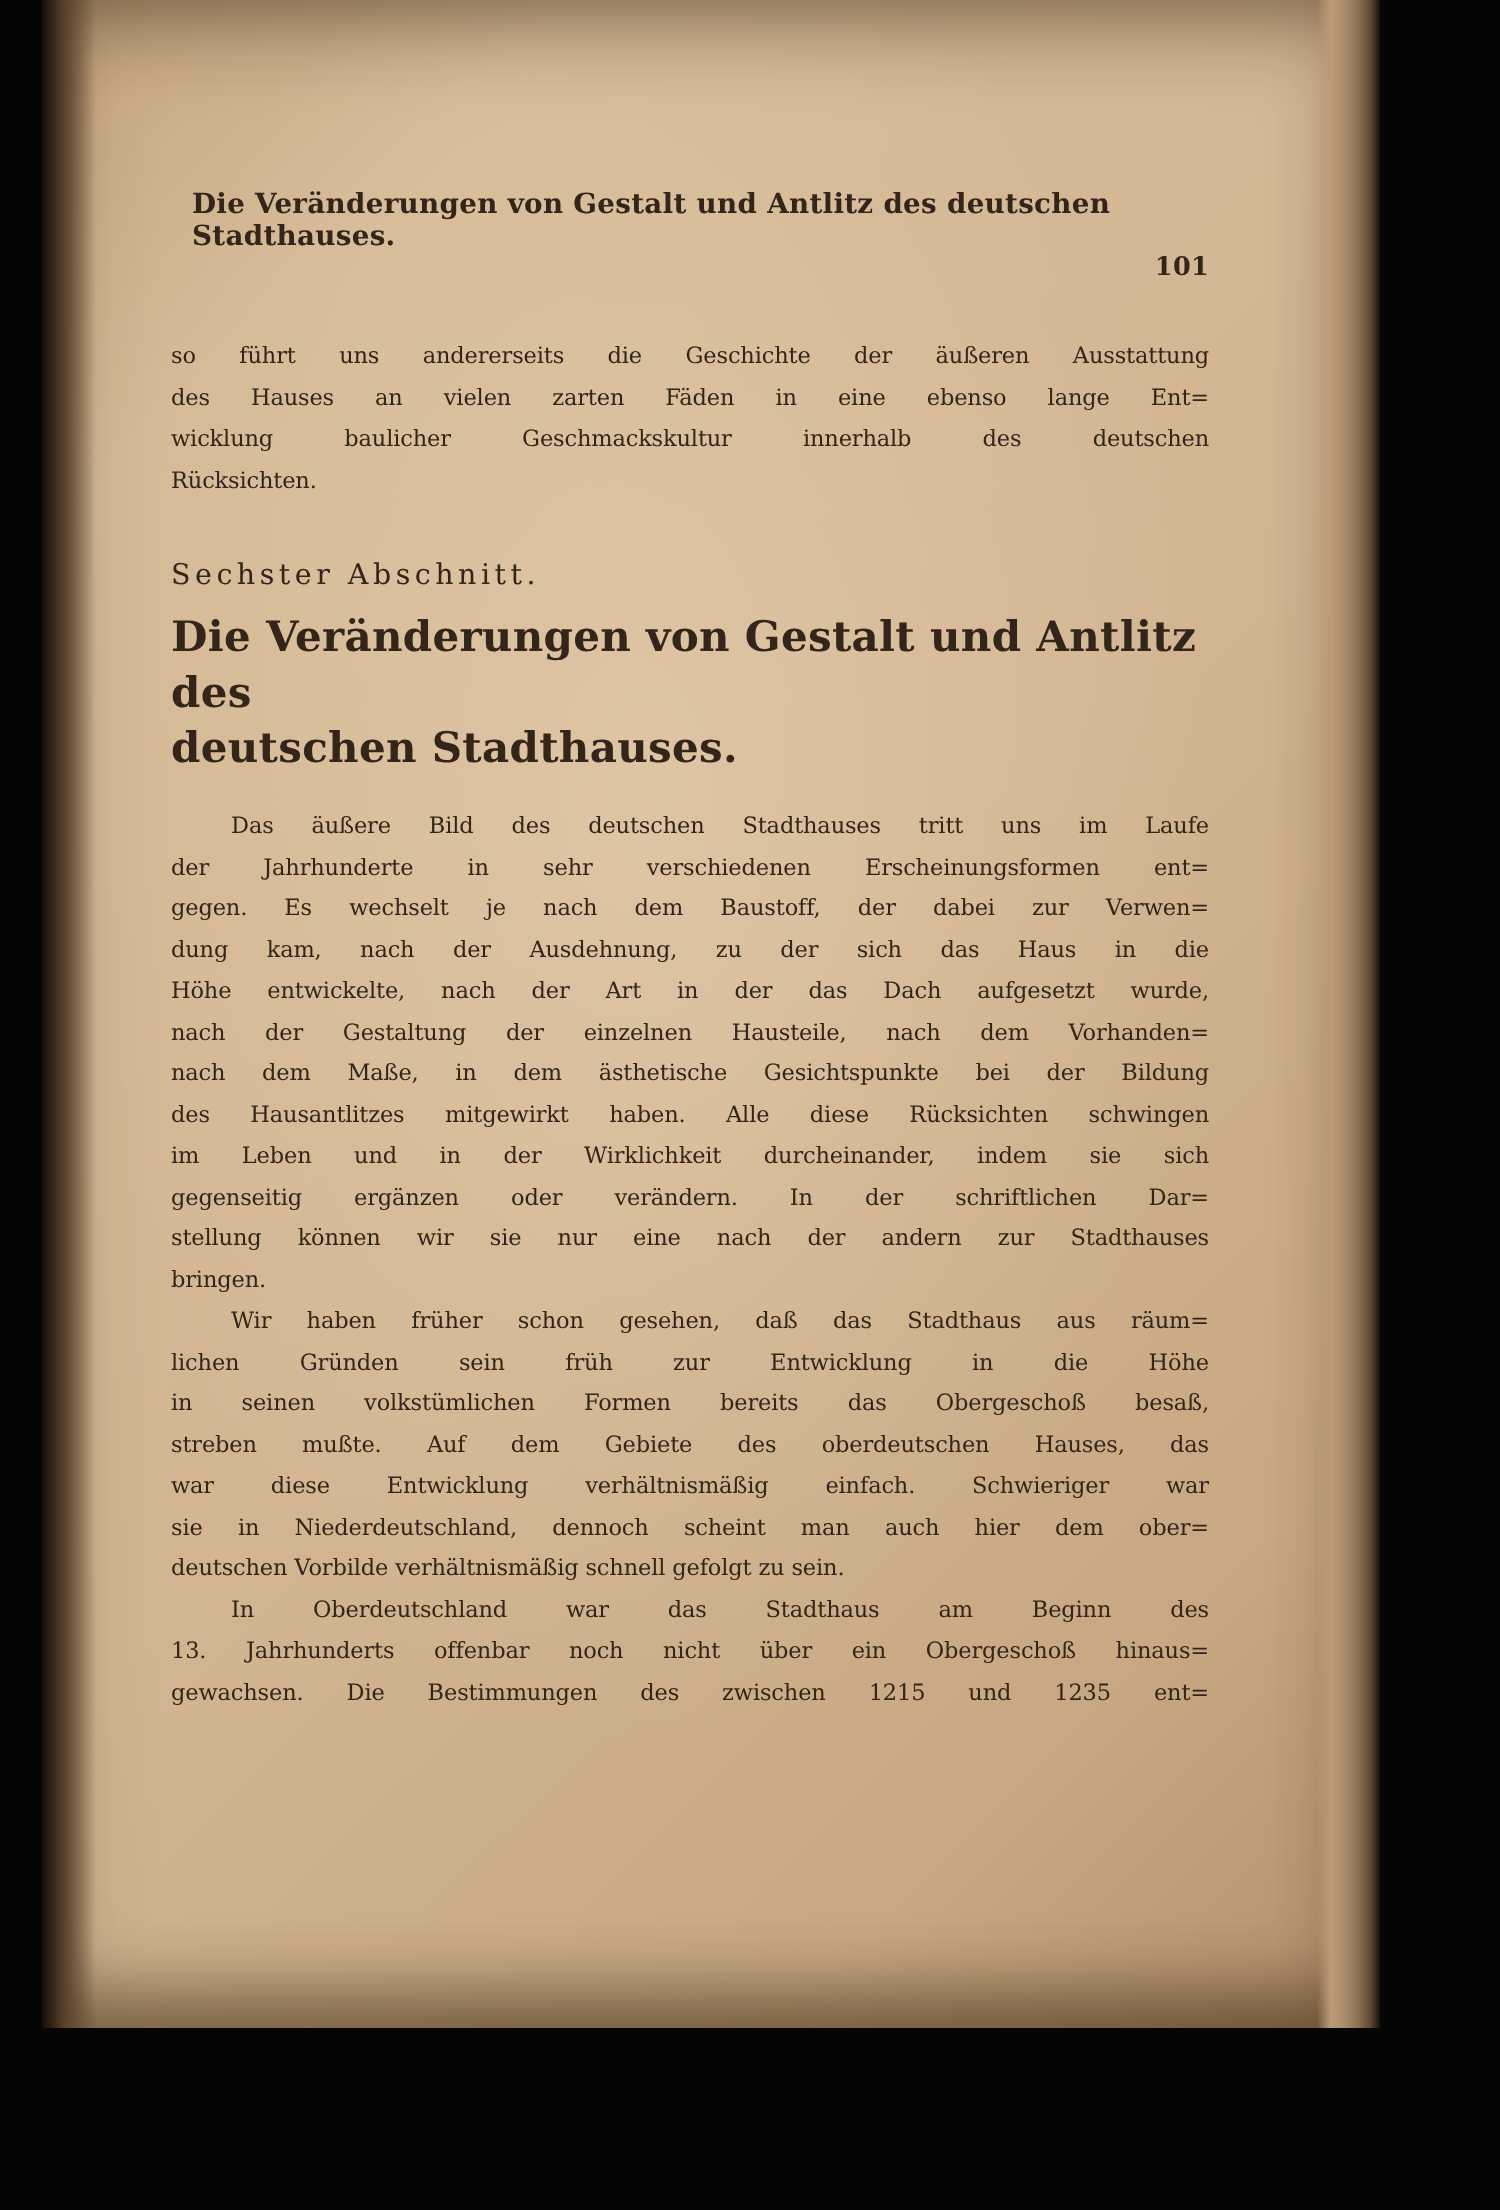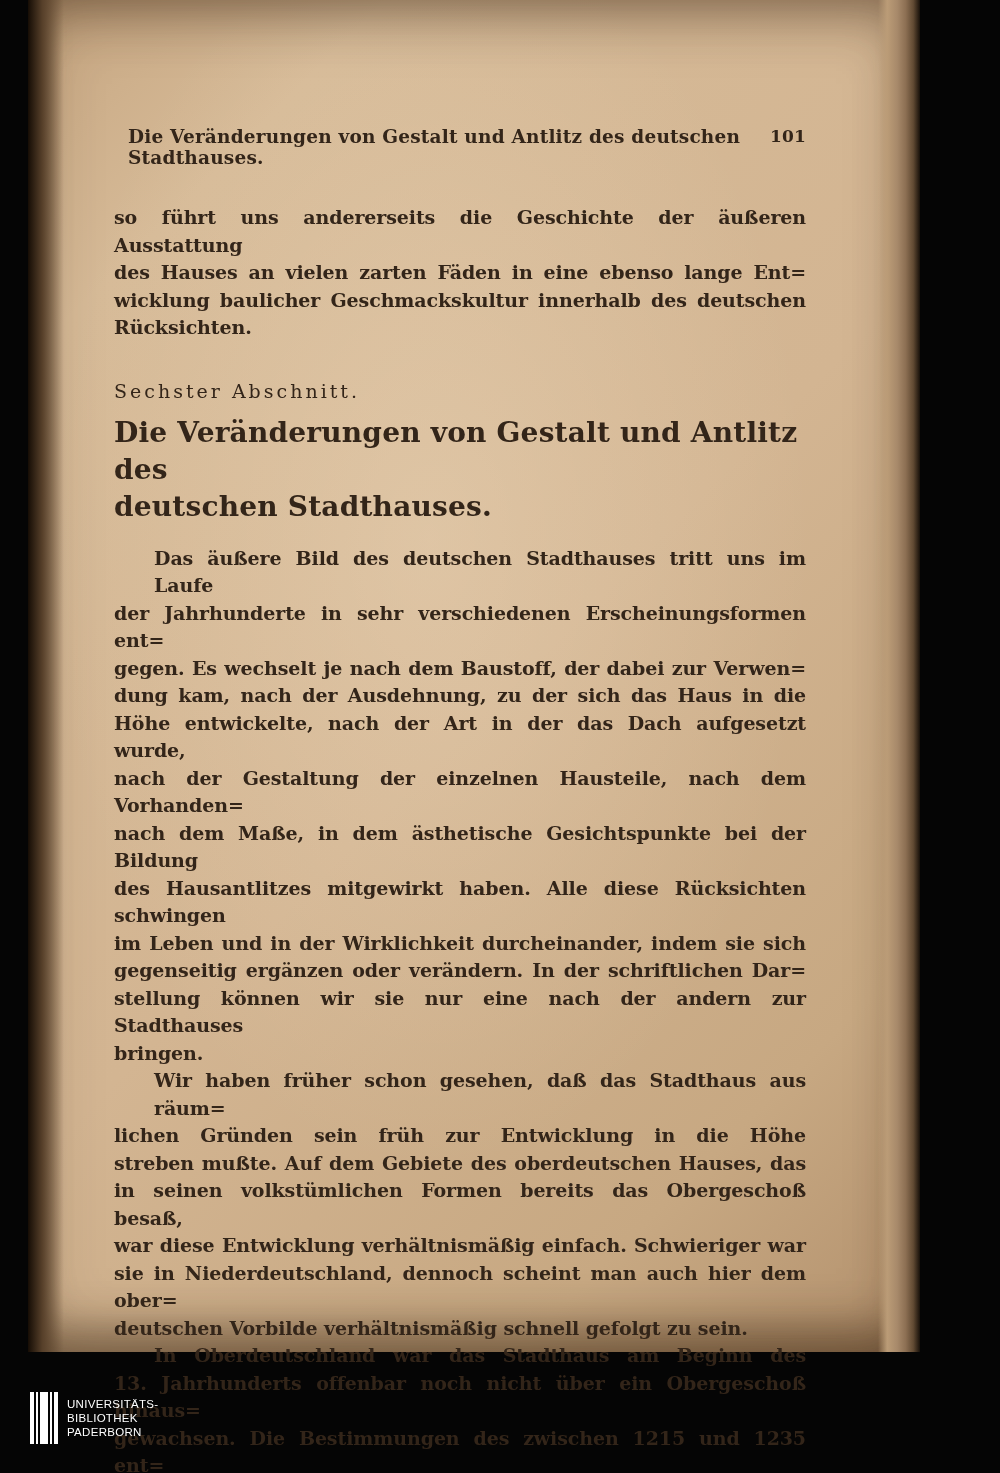--- a/index.html
+++ b/index.html
@@ -48,37 +48,38 @@
   .content {
     position: absolute;
     left: 86px;
     top: 126px;
     width: 692px;
     color: #332519;
   }
   .running-head {
     display: flex;
     justify-content: space-between;
-    align-items: flex-start;
+    align-items: flex-end;
     font-size: 18.5px;
     font-weight: bold;
     padding-left: 14px;
     border-bottom: none;
     margin-bottom: 36px;
     letter-spacing: 0.2px;
+    flex-direction: column;
   }
   .running-head .pagenum {
     font-weight: bold;
     font-size: 17px;
     padding-left: 10px;
   }
   .para { margin: 0; }
   .para .line {
-    font-size: 19px;
-    font-weight: bold;
+    font-size: 15px;
+    font-weight: normal;
     line-height: 27.5px;
     letter-spacing: -0.1px;
     text-align: justify;
     text-align-last: justify;
     white-space: normal;
   }
   .para .line.last { text-align-last: left; }
   .para .line.indent { padding-left: 40px; }
   .section-label {
     margin-top: 38px;
@@ -161,43 +162,29 @@
             <div class="line">nach dem Maße, in dem ästhetische Gesichtspunkte bei der Bildung</div>
             <div class="line">des Hausantlitzes mitgewirkt haben.  Alle diese Rücksichten schwingen</div>
             <div class="line">im Leben und in der Wirklichkeit durcheinander, indem sie sich</div>
             <div class="line">gegenseitig ergänzen oder verändern.  In der schriftlichen Dar=</div>
             <div class="line">stellung können wir sie nur eine nach der andern zur Stadthauses</div>
             <div class="line last">bringen.</div>
           </div>
           <div class="para">
             <div class="line indent">Wir haben früher schon gesehen, daß das Stadthaus aus räum=</div>
             <div class="line">lichen Gründen sein früh zur Entwicklung in die Höhe</div>
+            <div class="line">in seinen volkstümlichen Formen bereits das Obergeschoß besaß,</div>
             <div class="line">streben mußte.  Auf dem Gebiete des oberdeutschen Hauses, das</div>
-            <div class="line">in seinen volkstümlichen Formen bereits das Obergeschoß besaß,</div>
             <div class="line">war diese Entwicklung verhältnismäßig einfach.  Schwieriger war</div>
             <div class="line">sie in Niederdeutschland, dennoch scheint man auch hier dem ober=</div>
             <div class="line last">deutschen Vorbilde verhältnismäßig schnell gefolgt zu sein.</div>
           </div>
           <div class="para">
             <div class="line indent">In Oberdeutschland war das Stadthaus am Beginn des</div>
             <div class="line">13. Jahrhunderts offenbar noch nicht über ein Obergeschoß hinaus=</div>
             <div class="line">gewachsen.  Die Bestimmungen des zwischen 1215 und 1235 ent=</div>
           </div>
         </div>
     </div>
   </div>
 
-  <div class="wm">
-    <div class="wm-bars">
-      <span></span>
-        <span></span>
-        <span></span>
-        <span></span>
-        <span></span>
-    </div>
-    <div class="wm-text">
-      <div>UNIVERSITÄTS-</div>
-      <div>BIBLIOTHEK</div>
-      <div>PADERBORN</div>
-    </div>
-  </div>
 
 </div>
 
 </body></html>

